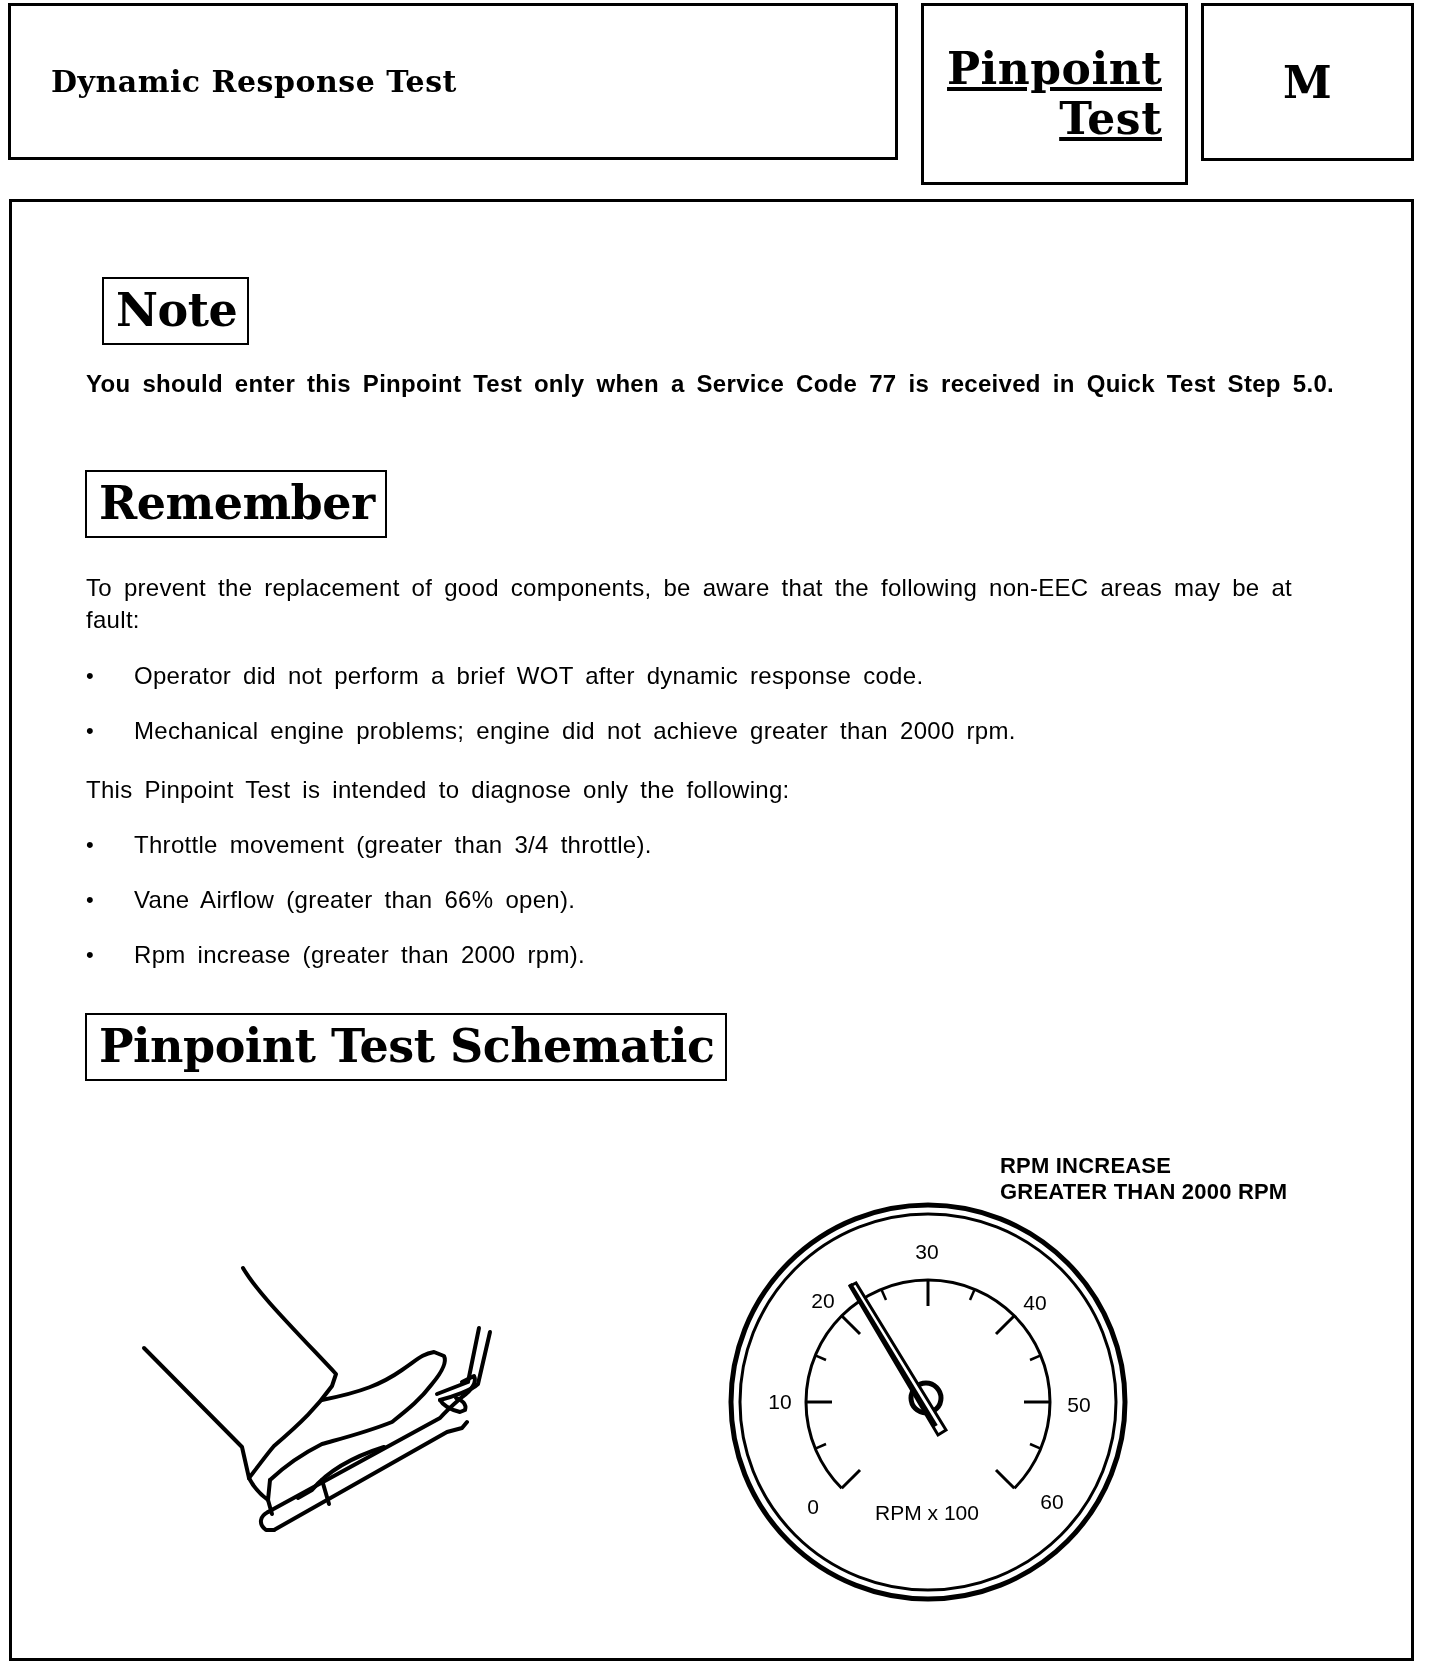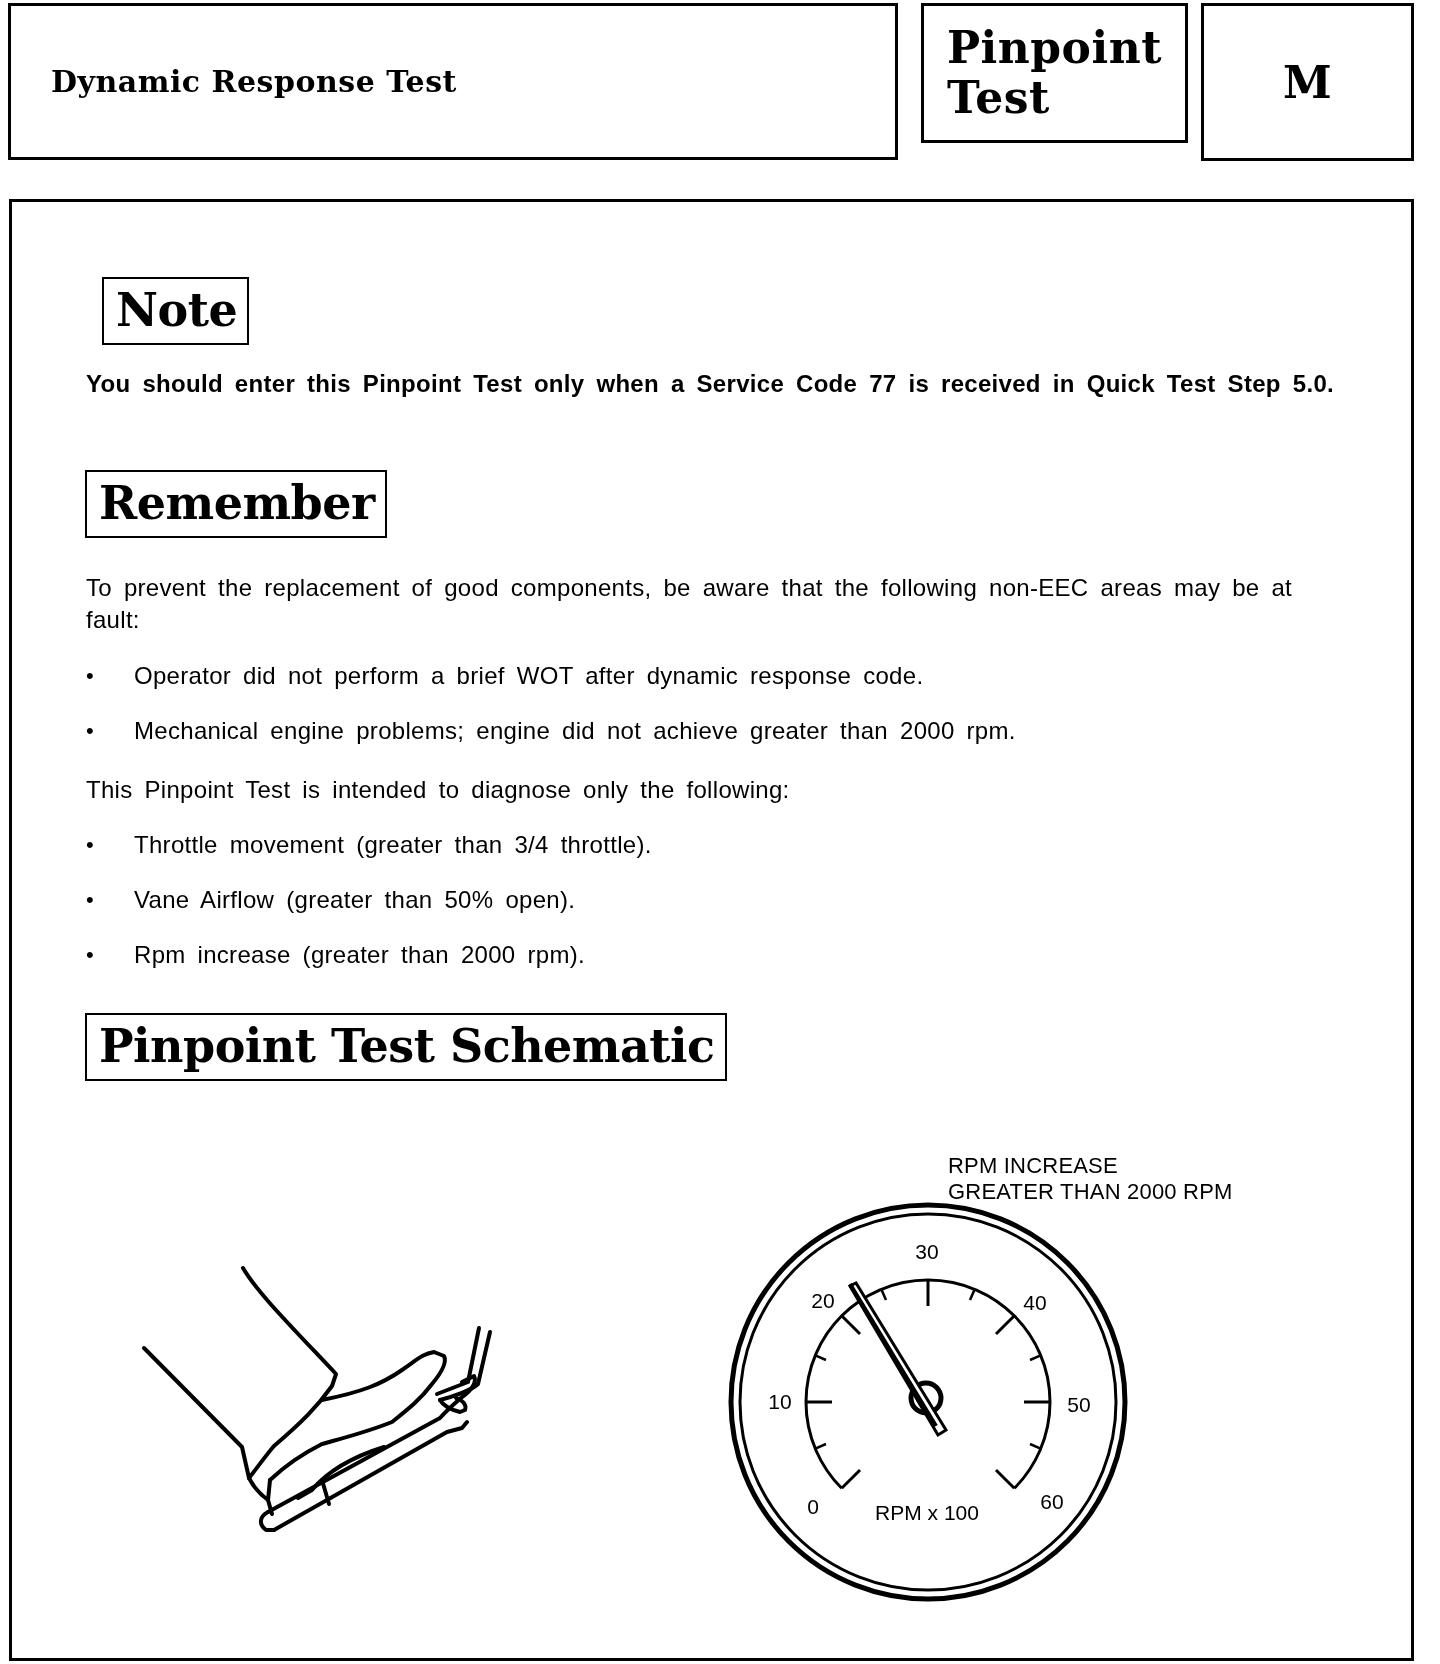--- a/index.html
+++ b/index.html
@@ -1,21 +1,21 @@
 <!DOCTYPE html>
 <html><head>
 <meta charset="utf-8">
 <style>
   * { box-sizing: border-box; margin: 0; padding: 0; }
   html, body { width: 1440px; height: 1664px; background: #ffffff; overflow: hidden; }
   body { position: relative; color: #000; font-family: "Liberation Sans", sans-serif; }
 
   .hbox { position: absolute; border: 3px solid #000; background: #fff; display: flex; align-items: center; }
   .hbox.title { left: 8px; top: 3px; width: 890px; height: 157px; padding-left: 40px; }
-  .hbox.kind  { left: 921px; top: 3px; width: 267px; height: 140px; justify-content: center; text-align: left; }
+  .hbox.kind  { left: 921px; top: 3px; width: 267px; height: 182px; justify-content: center; text-align: right; text-decoration: underline; }
   .hbox.code  { left: 1201px; top: 3px; width: 213px; height: 158px; justify-content: center; }
 
   .serif-bold { font-family: "DejaVu Serif", "Liberation Serif", serif; font-weight: bold; letter-spacing: 0.5px; }
   .title-text { font-size: 30px; }
   .kind-text  { font-size: 44px; line-height: 50px; }
   .code-text  { font-size: 44px; }
 
   .main { position: absolute; left: 9px; top: 199px; width: 1405px; height: 1462px; border: 3px solid #000; }
 
   .label-box { position: absolute; border: 2px solid #000; padding: 2px 10px 4px 12px; }
@@ -70,32 +70,32 @@
   </div>
 
   <div class="para" style="top:572px;">This Pinpoint Test is intended to diagnose only the following:</div>
 
   <div class="bullet" style="top:627px;">
     <span class="dot">•</span>
     <span>Throttle movement (greater than 3/4 throttle).</span>
   </div>
   <div class="bullet" style="top:682px;">
     <span class="dot">•</span>
-    <span>Vane Airflow (greater than 50% open).</span>
+    <span>Vane Airflow (greater than 66% open).</span>
   </div>
   <div class="bullet" style="top:737px;">
     <span class="dot">•</span>
     <span>Rpm increase (greater than 2000 rpm).</span>
   </div>
 
   <div class="label-box" style="left:73px; top:811px;text-align:center;">
     <span>Pinpoint Test Schematic</span>
   </div>
 
-  <div class="caption" style="left:936px; top:951px;">
+  <div class="caption" style="left:988px; top:951px;font-weight:bold;">
     <div>RPM INCREASE</div>
     <div>GREATER THAN 2000 RPM</div>
   </div>
 
   <svg style="left:110px; top:1030px;" width="470" height="300" viewBox="0 0 470 300">
     <g fill="none" stroke="#000" stroke-width="4" stroke-linecap="round" stroke-linejoin="round">
 
       <path d="M 121 36 C 135 60, 165 90, 214 142 L 210 154 C 195 175, 180 190, 152 214 C 145 222, 138 232, 127 246"></path>
       <path d="M 22 116 L 120 215 L 127 246"></path>
 

